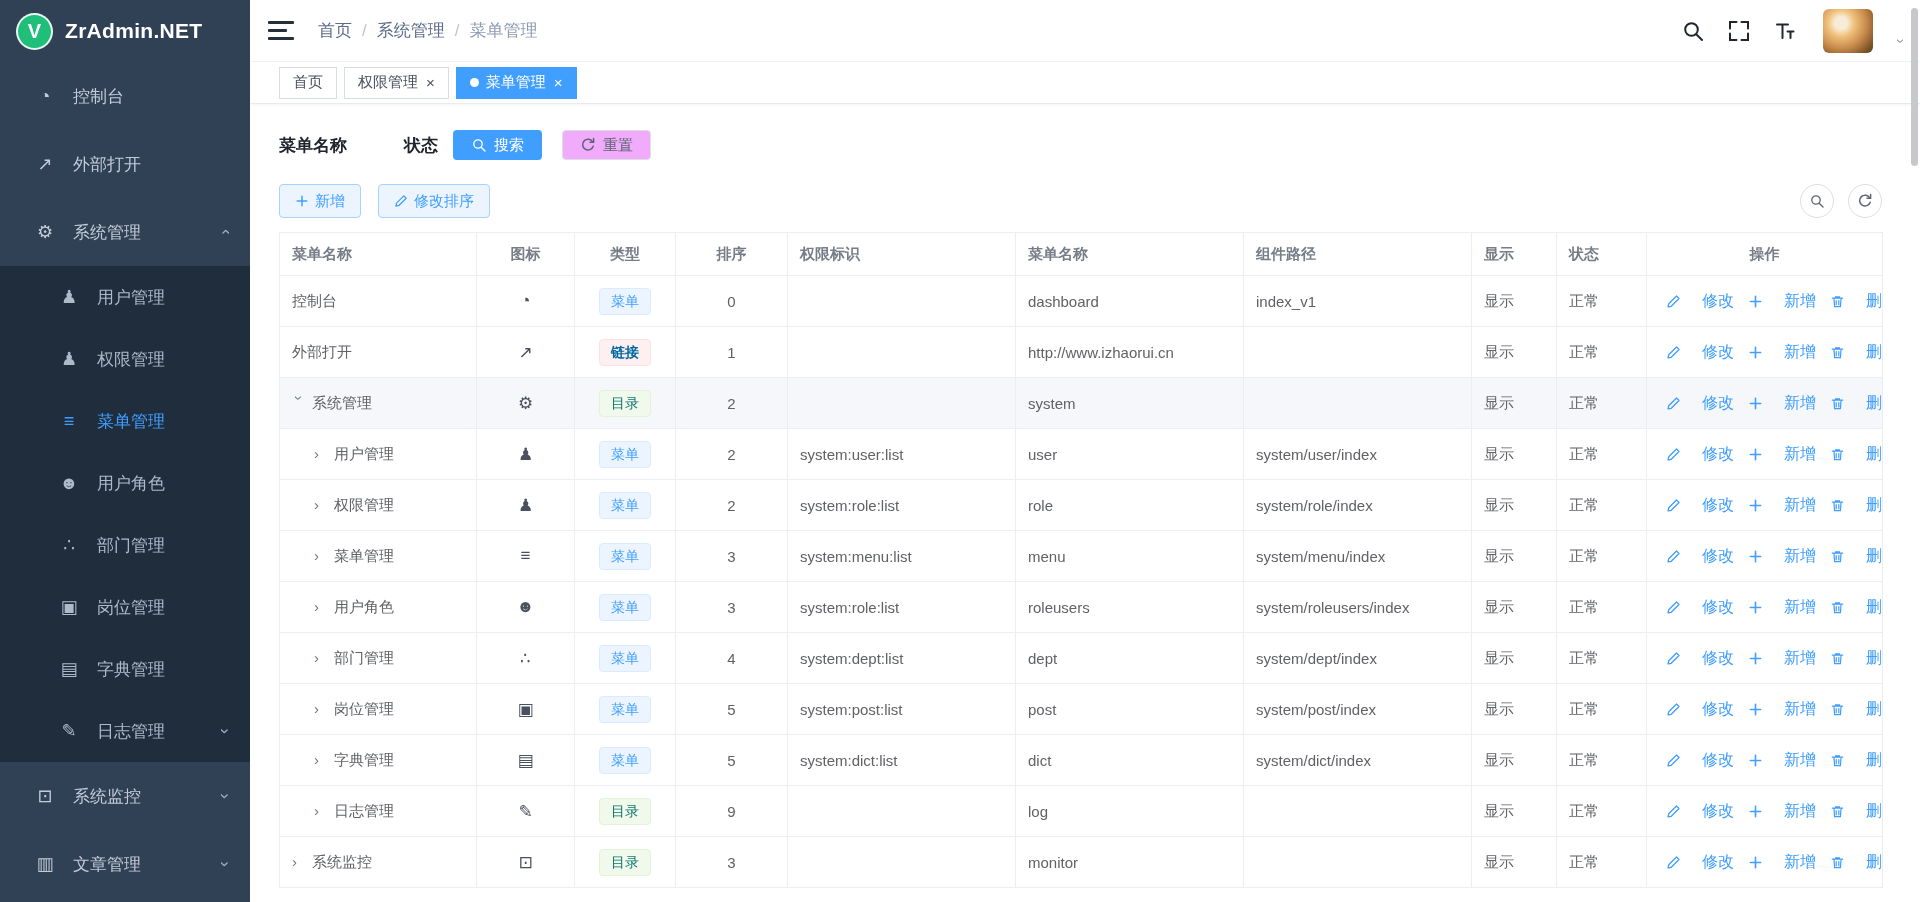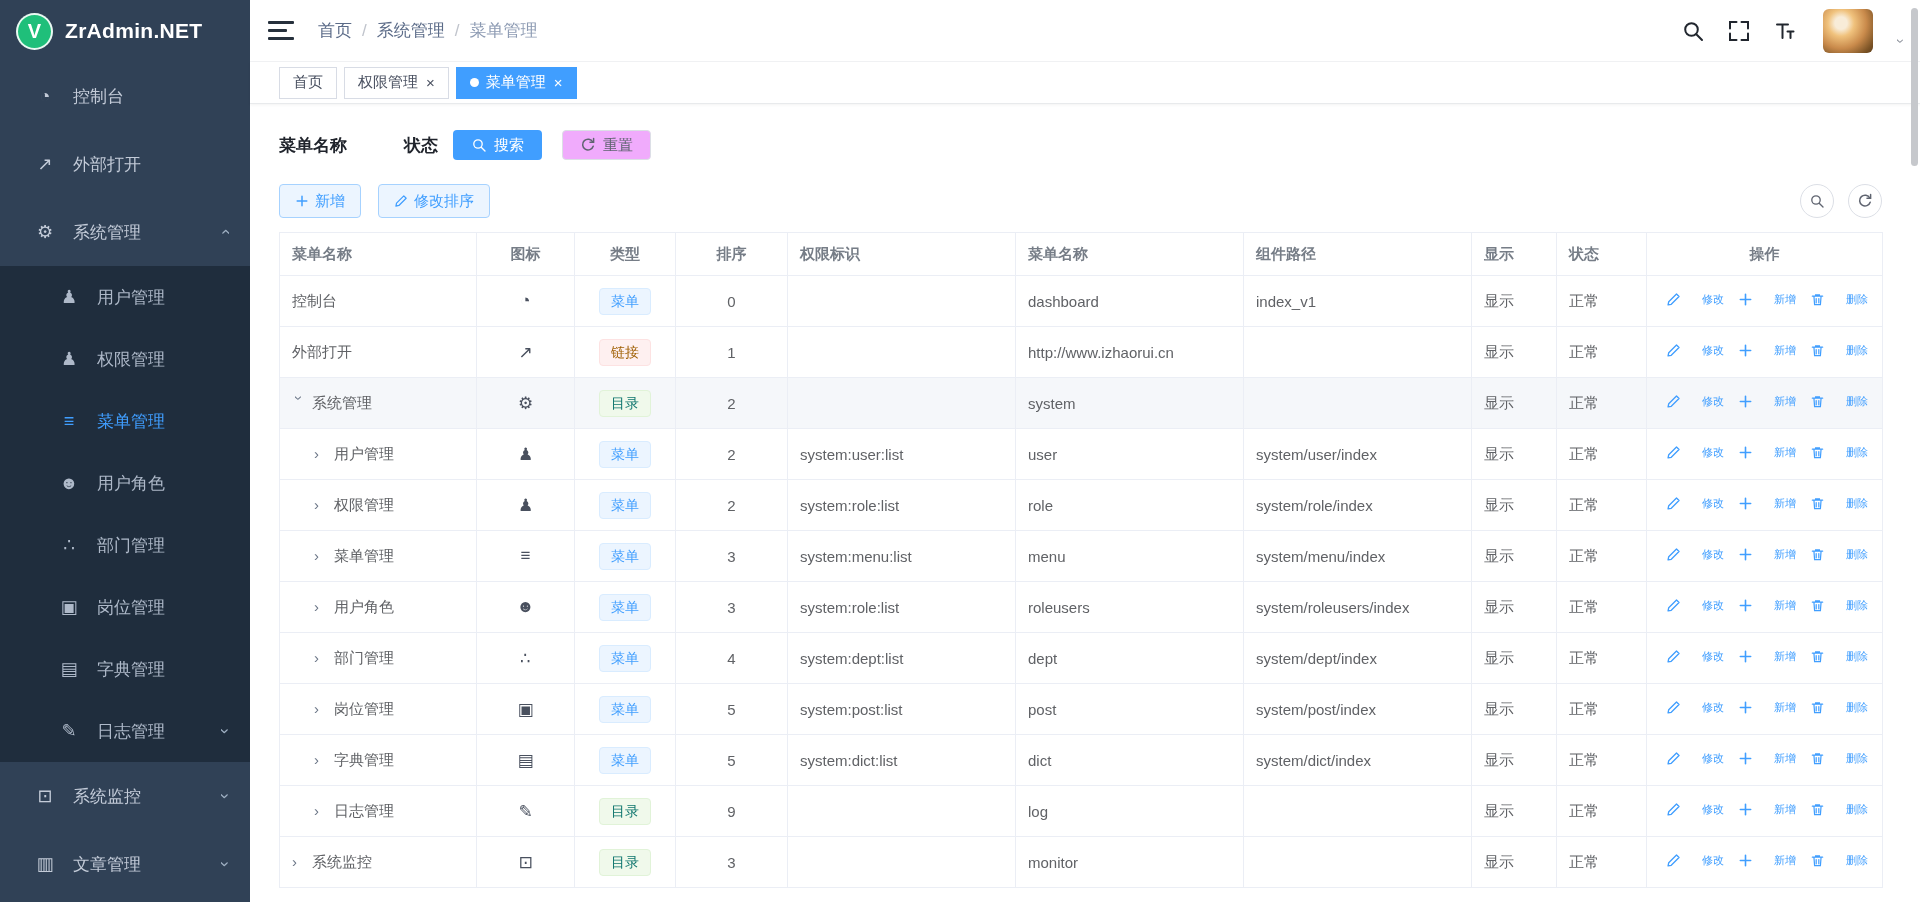--- a/index.html
+++ b/index.html
@@ -81,23 +81,23 @@
   th{height:43px;color:#767d87;font-weight:700;padding:0 12px;text-align:left;background:#fff;}
   td{height:51px;padding:0 12px;}
   .al-c{text-align:center;}
   tr.hl td{background:#f5f7fa;}
   .tree-ind{display:inline-block;height:1px;}
   .tree-arrow{display:inline-block;width:20px;color:#6b7687;font-size:15px;cursor:pointer;}
   .tree-arrow.open{transform:rotate(90deg);width:14px;margin-right:6px;}
   .cell-icon{font-size:17px;color:#49505e;}
   .tag{display:inline-block;height:27px;line-height:25px;padding:0 11px;border-radius:4px;font-size:14px;border:1px solid;}
   .tag-blue{background:#ecf5ff;border-color:#d9ecff;color:#409eff;}
-  .tag-red{background:#fef0f0;border-color:#fde2e2;color:#a16207;}
+  .tag-red{background:#fef0f0;border-color:#fde2e2;color:#0369a1;font-weight:bold;}
   .tag-green{background:#f0f9eb;border-color:#e1f3d8;color:#0f766e;}
-  .op{color:#409eff;display:inline-flex;align-items:center;gap:21px;margin:0 7px;cursor:pointer;text-decoration:none;font-size:11px;}
+  .op{color:#409eff;display:inline-flex;align-items:center;gap:21px;margin:0 7px;cursor:pointer;text-decoration:none;font-size:16px;}
   .op svg{width:15px;height:15px;}
 
   .v-scrollbar{position:fixed;right:2px;top:8px;width:7px;height:158px;background:#c6c8cc;border-radius:4px;z-index:20;}
 </style>
 </head>
 <body>
 
 <div class="app">
 
   <aside class="sidebar">

